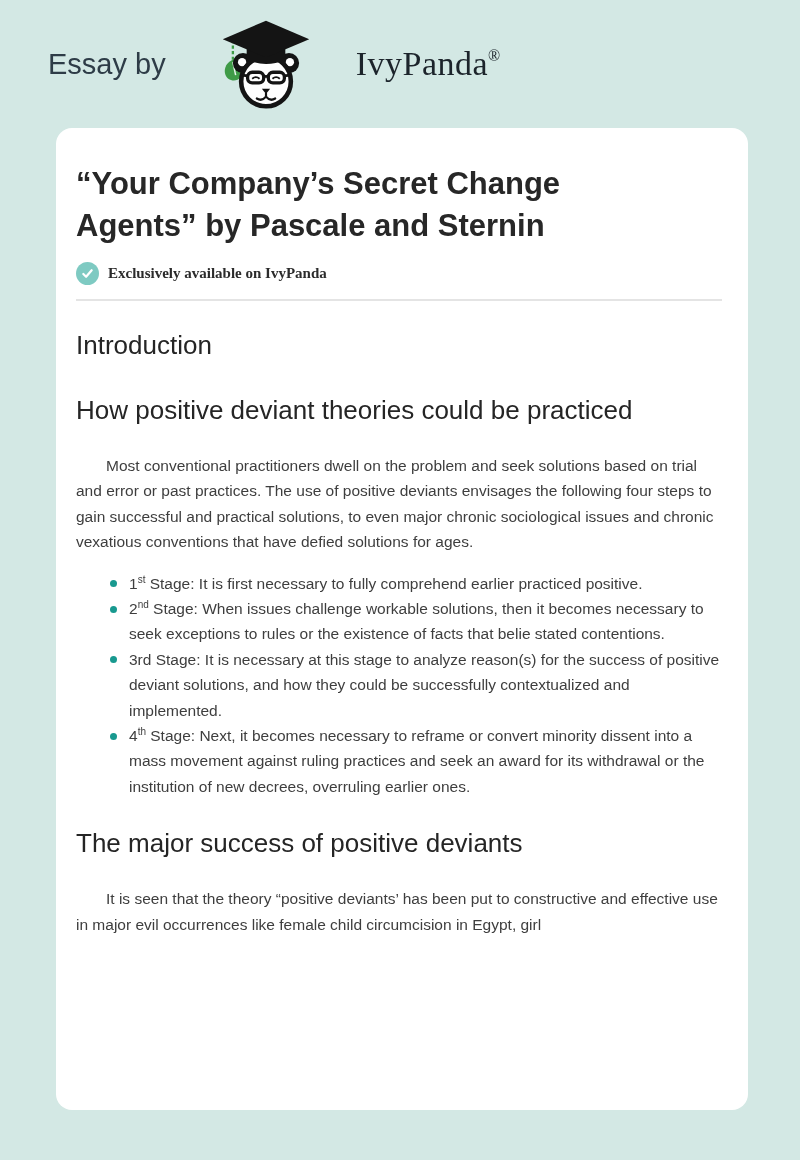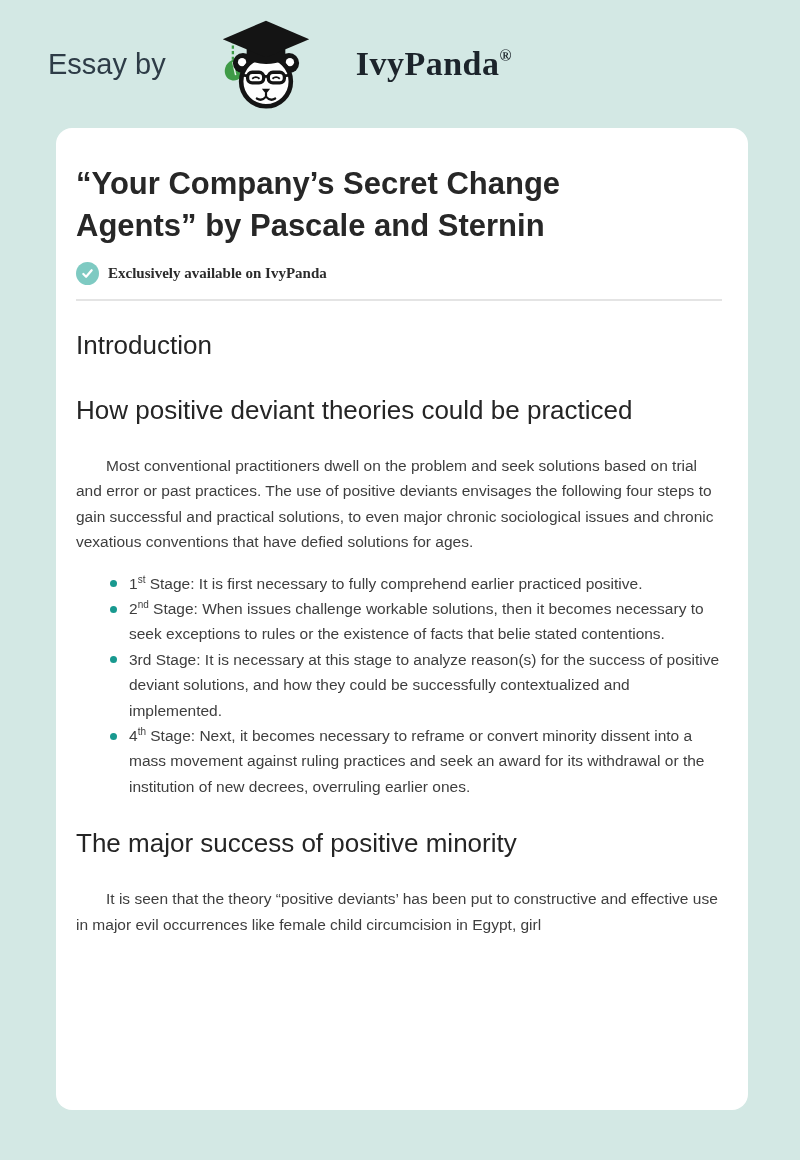--- a/index.html
+++ b/index.html
@@ -24,21 +24,21 @@
     margin-right: 14px;
   }
   .logo-svg {
     width: 92px;
     height: 92px;
     margin-right: 4px;
     flex: 0 0 auto;
   }
   .brand {
     font-family: "Liberation Serif", serif;
-    font-weight: 700;
+    font-weight: 400;
     font-size: 34px;
     color: #1c242b;
     letter-spacing: 0.5px;
   }
   .brand sup {
     font-size: 16px;
     vertical-align: 14px;
     line-height: 0;
   }
   .card {
@@ -186,15 +186,15 @@
   <h2>How positive deviant theories could be practiced</h2>
   <p>Most conventional practitioners dwell on the problem and seek solutions based on trial and error or past practices. The use of positive deviants envisages the following four steps to gain successful and practical solutions, to even major chronic sociological issues and chronic vexatious conventions that have defied solutions for ages.</p>
 
   <ul class="stages">
     <li><span>1</span><sup>st</sup><span> Stage: It is first necessary to fully comprehend earlier practiced positive.</span></li>
     <li><span>2</span><sup>nd</sup><span> Stage: When issues challenge workable solutions, then it becomes necessary to seek exceptions to rules or the existence of facts that belie stated contentions.</span></li>
     <li><span>3rd</span><sup></sup><span> Stage: It is necessary at this stage to analyze reason(s) for the success of positive deviant solutions, and how they could be successfully contextualized and implemented.</span></li>
     <li><span>4</span><sup>th</sup><span> Stage: Next, it becomes necessary to reframe or convert minority dissent into a mass movement against ruling practices and seek an award for its withdrawal or the institution of new decrees, overruling earlier ones.</span></li>
   </ul>
 
-  <h2>The major success of positive minority</h2>
+  <h2>The major success of positive deviants</h2>
   <p>It is seen that the theory “positive deviants’ has been put to constructive and effective use in major evil occurrences like female child circumcision in Egypt, girl</p>
 </div>
 
 </body></html>

